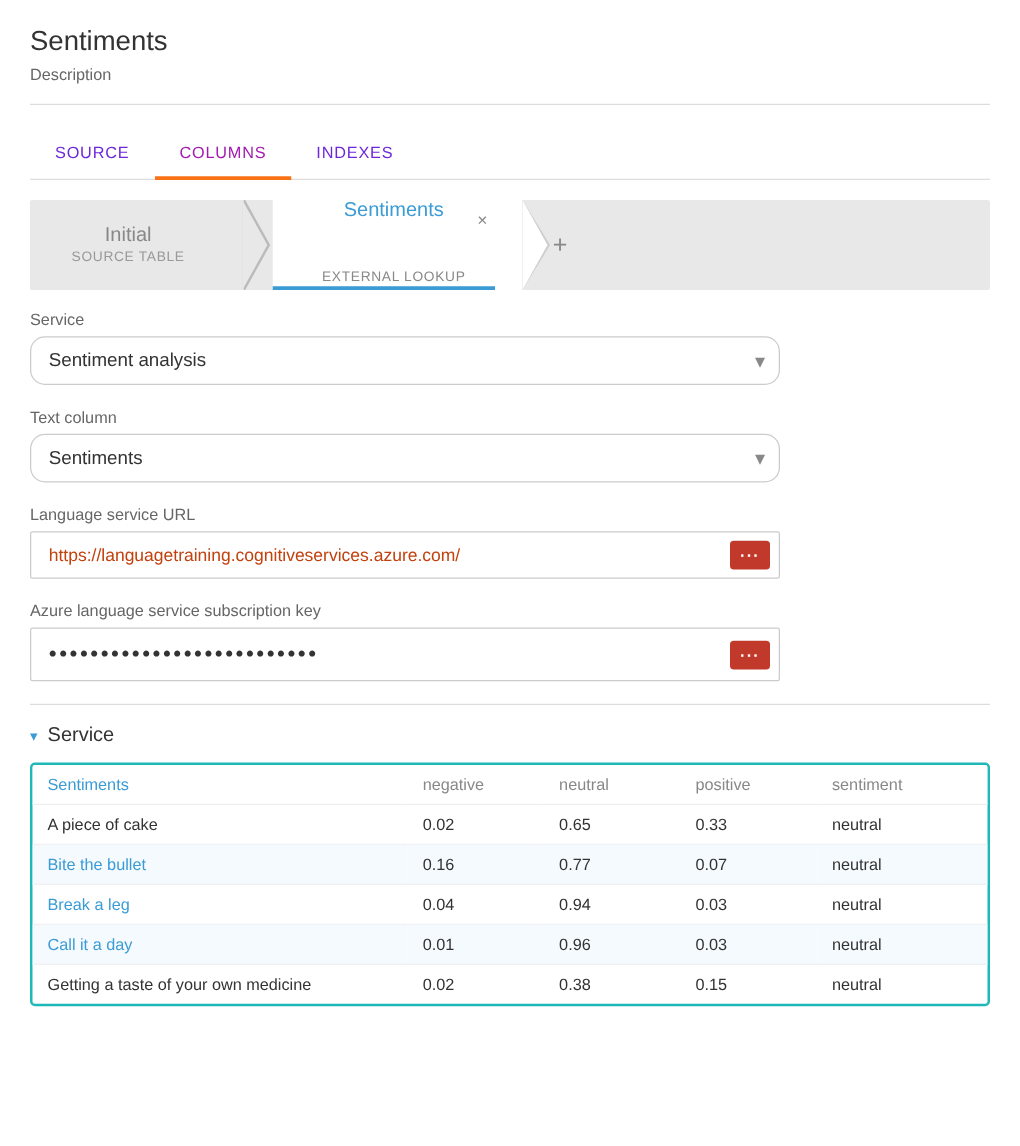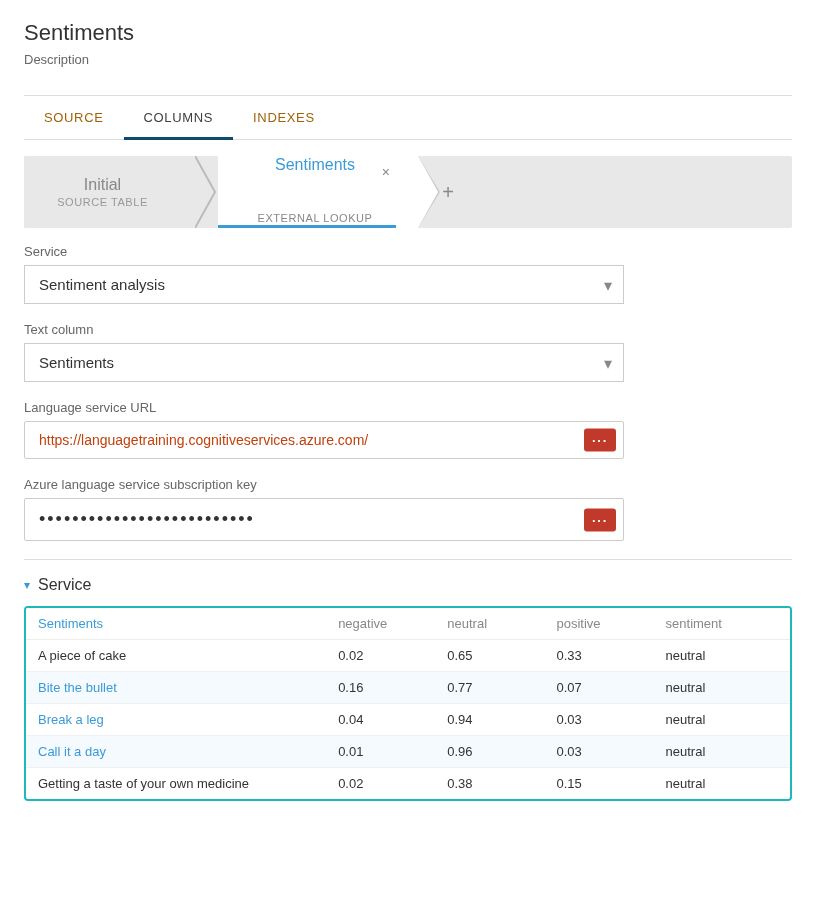--- a/index.html
+++ b/index.html
@@ -19,50 +19,50 @@
     .page-title {
       font-size: 22px;
       font-weight: 400;
       color: #333;
       margin-bottom: 6px;
     }
 
     .page-description {
       font-size: 13px;
       color: #666;
-      margin-bottom: 0;
-      padding-bottom: 28px;
+      margin-bottom: 16px;
+      padding-bottom: 16px;
       border-bottom: 1px solid #ddd;
     }
 
     
     .tabs-nav {
       display: flex;
       gap: 0;
       margin-top: 0;
       border-bottom: 1px solid #ddd;
       padding: 0;
     }
 
     .tab-item {
       padding: 14px 20px 12px 20px;
       font-size: 13px;
       font-weight: 500;
-      color: #a16207;
+      color: #6d28d9;
       letter-spacing: 0.05em;
       cursor: pointer;
       text-transform: uppercase;
       position: relative;
       border-bottom: 3px solid transparent;
       margin-bottom: -1px;
     }
 
     .tab-item.active {
-      color: #404040;
-      border-bottom: 3px solid #0c4a6e;
+      color: #a21caf;
+      border-bottom: 3px solid #f97316;
     }
 
     
     .pipeline-bar {
       background: #e8e8e8;
       display: flex;
       align-items: stretch;
       padding: 0;
       margin: 16px 0;
       height: 72px;
@@ -181,21 +181,21 @@
 
     .form-select-wrapper {
       position: relative;
       width: 600px;
     }
 
     .form-select {
       width: 100%;
       padding: 10px 40px 10px 14px;
       border: 1px solid #ccc;
-      border-radius: 0;
+      border-radius: 12px;
       background: #fff;
       font-size: 15px;
       color: #333;
       appearance: none;
       cursor: pointer;
       outline: none;
     }
 
     .select-arrow {
       position: absolute;

